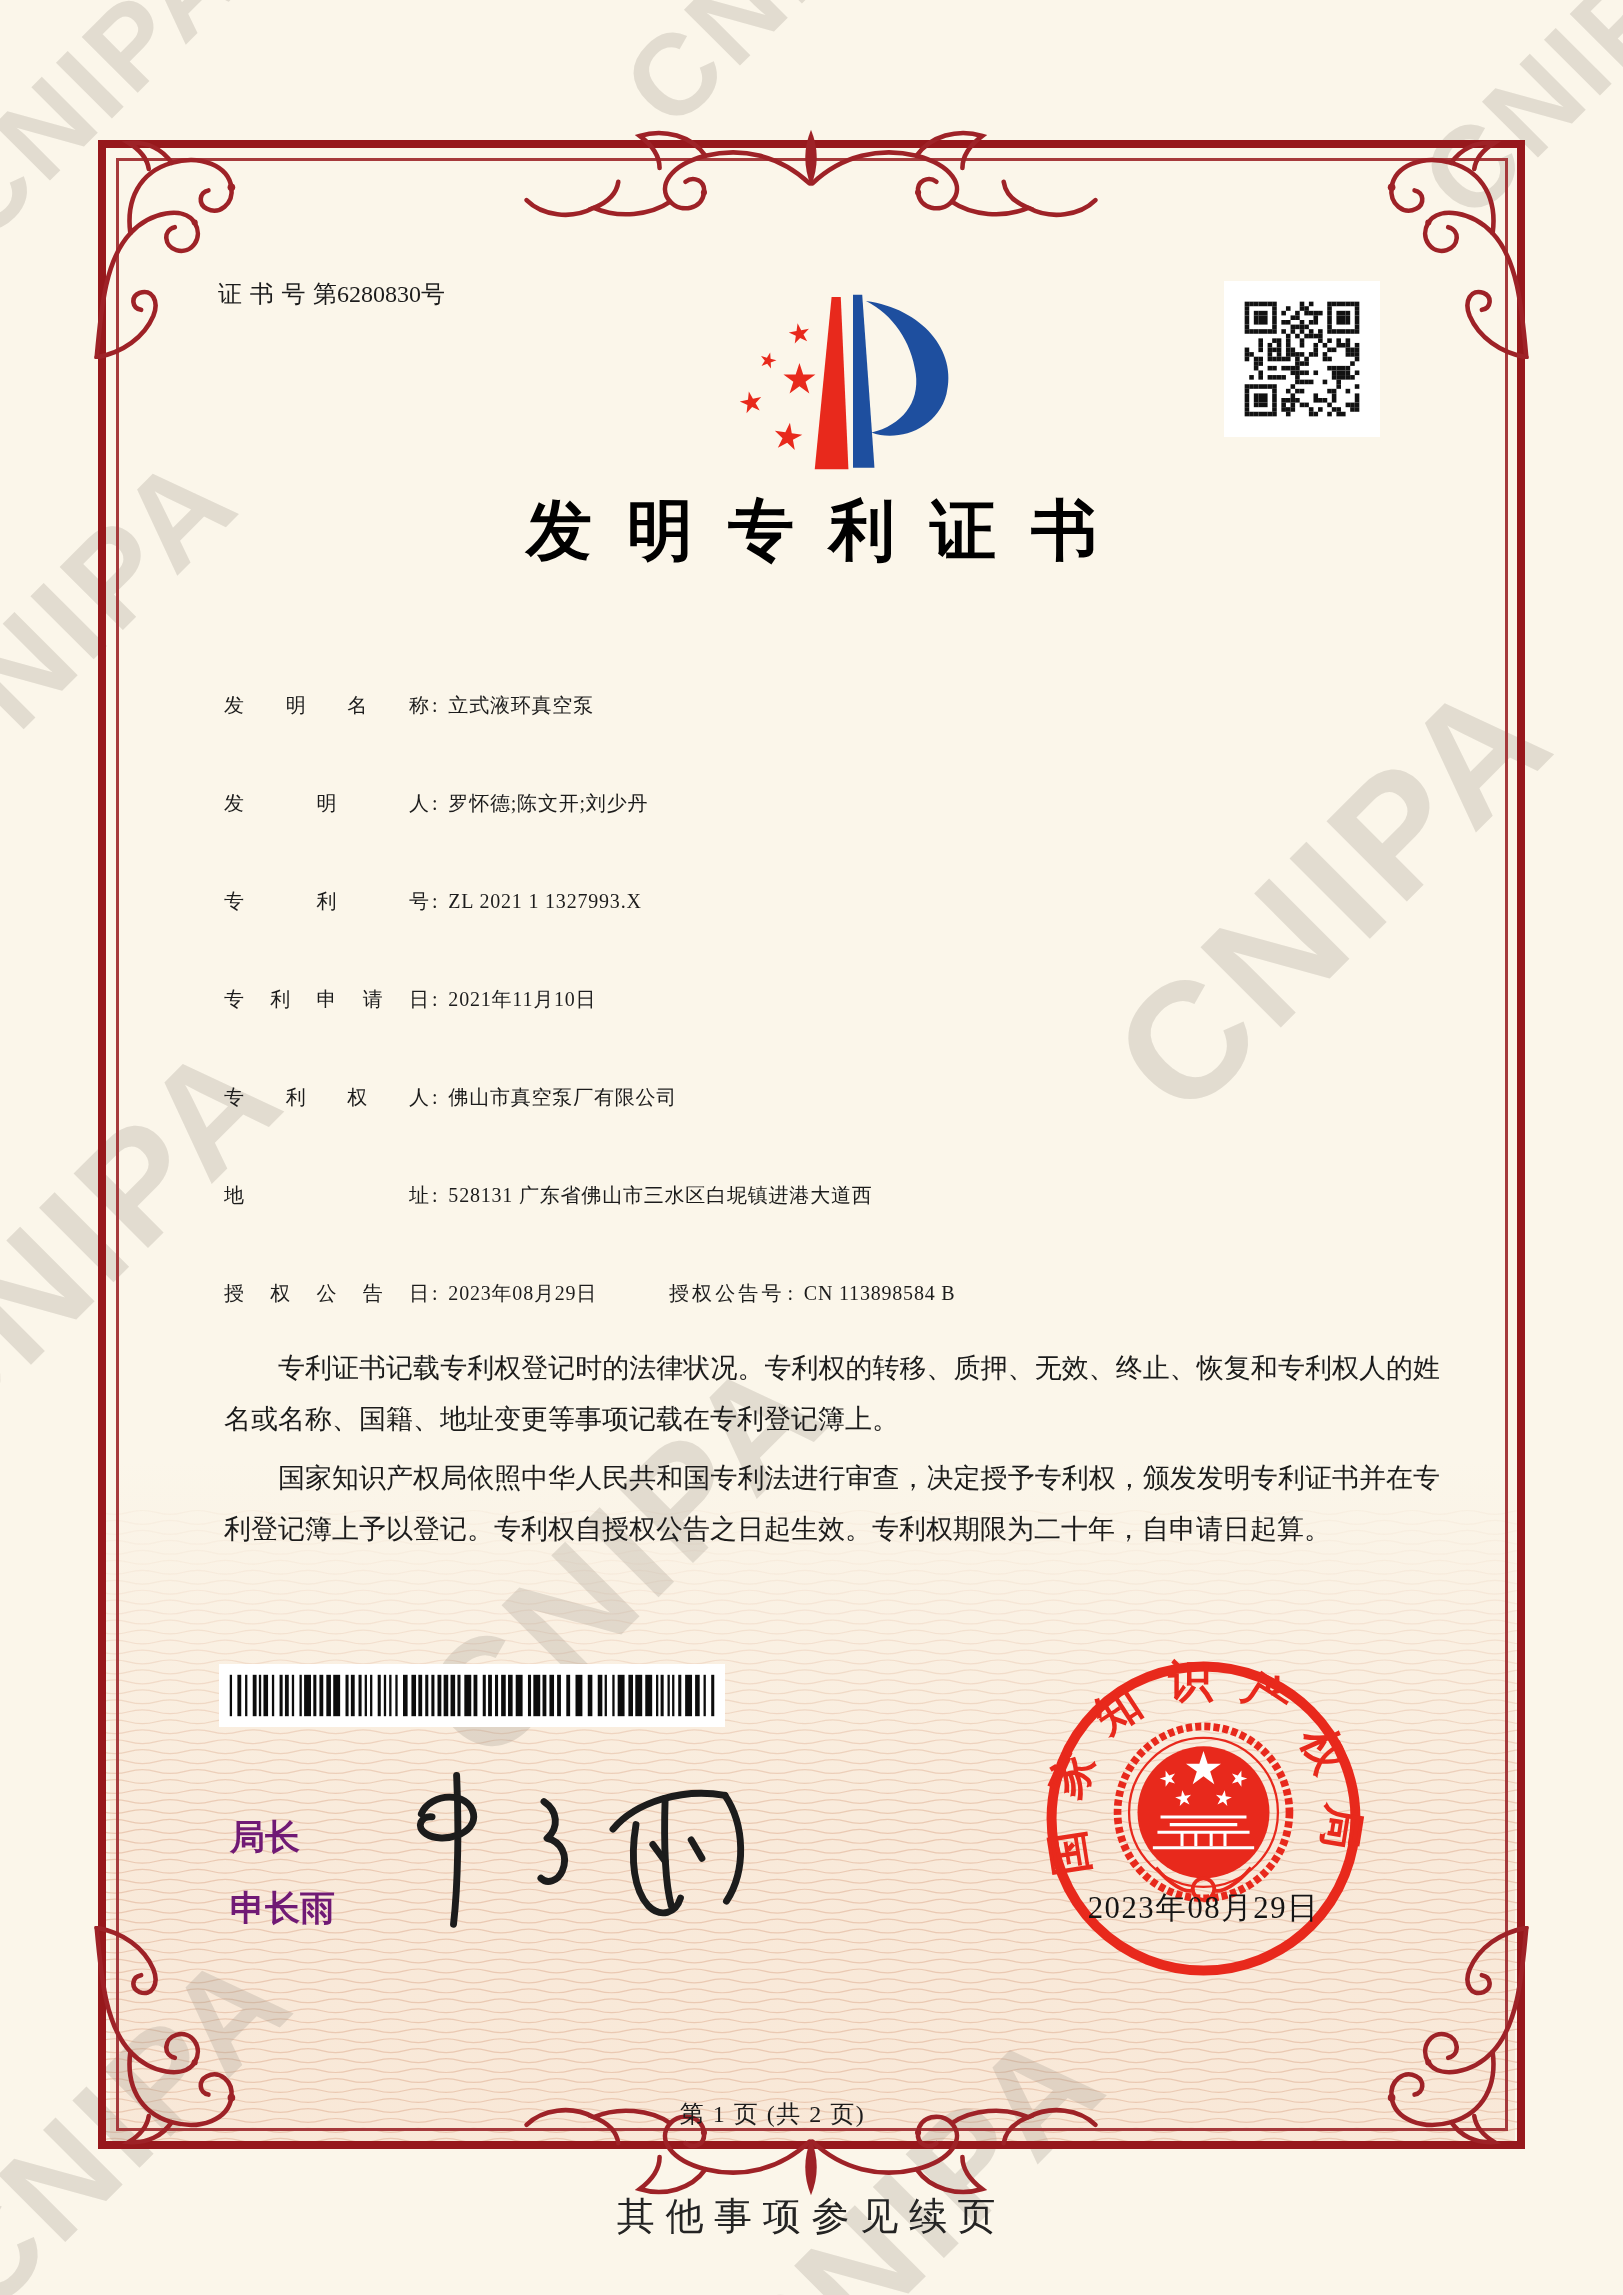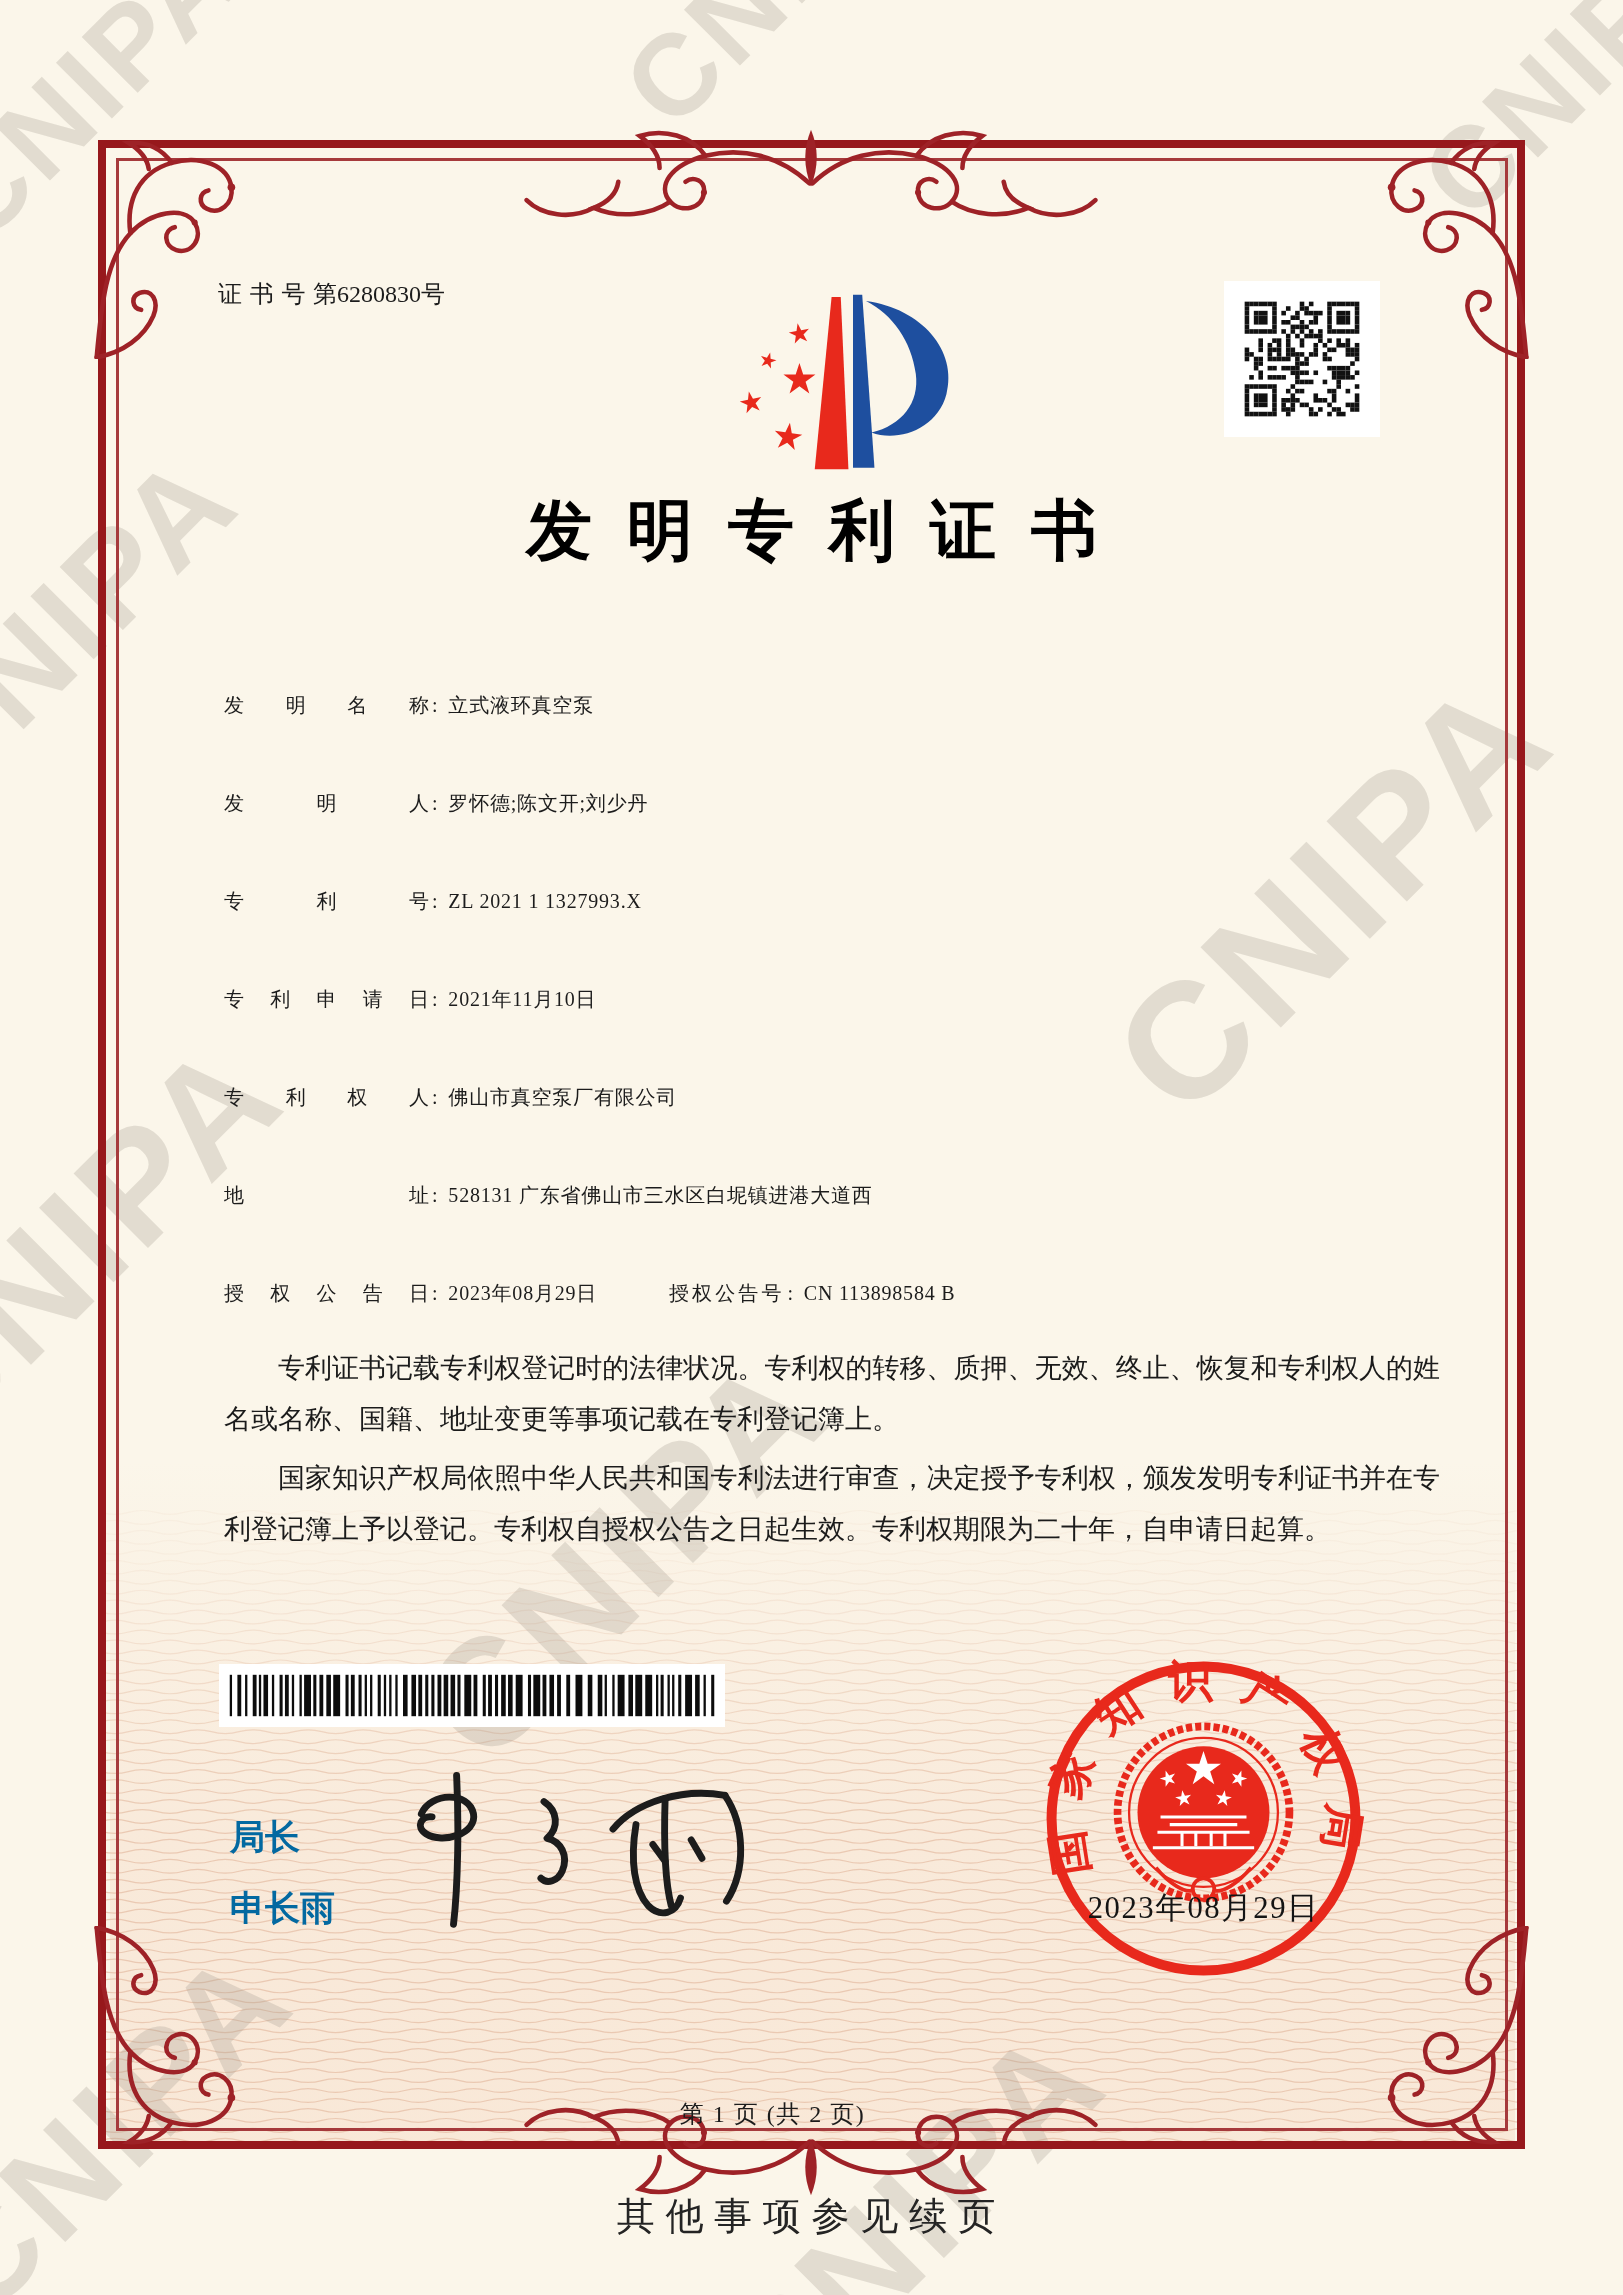--- a/index.html
+++ b/index.html
@@ -28,21 +28,21 @@
   .flabel{display:inline-block;width:205px;text-align:justify;text-align-last:justify;}
   .fcolon{margin:0 10.7px 0 3.1px;}
   .fvalue{letter-spacing:0.8px;}
   .grant2{position:absolute;left:437px;top:0;display:flex;align-items:baseline;margin-left:8px;}
   .glabel{display:inline-block;letter-spacing:3.1px;}
   .paras{position:absolute;left:224px;top:1343px;width:1216px;font-size:27px;line-height:51px;
          text-align:justify;color:#1b1b1b;}
   .paras p{margin:0 0 7.7px 0;text-indent:54px;}
   .barcodebox{position:absolute;left:219px;top:1664px;width:506px;height:63px;background:#ffffff;}
   .director{position:absolute;left:230px;font-family:"Liberation Sans",sans-serif;
-            font-weight:bold;font-size:35px;color:#0369a1;}
+            font-weight:bold;font-size:35px;color:#701a75;}
   .sig{position:absolute;left:383px;top:1754px;}
   .seal{position:absolute;left:1027px;top:1642px;}
   .pagenum{position:absolute;left:0;top:2098px;width:1545px;text-align:center;font-size:24px;letter-spacing:1.5px;}
   .contnote{position:absolute;left:0;top:2191px;width:1623px;text-align:center;font-size:38px;letter-spacing:10.7px;color:#242424;}
 </style>
 </head>
 <body>
 
 <svg width="0" height="0" style="position:absolute">
   <defs>

